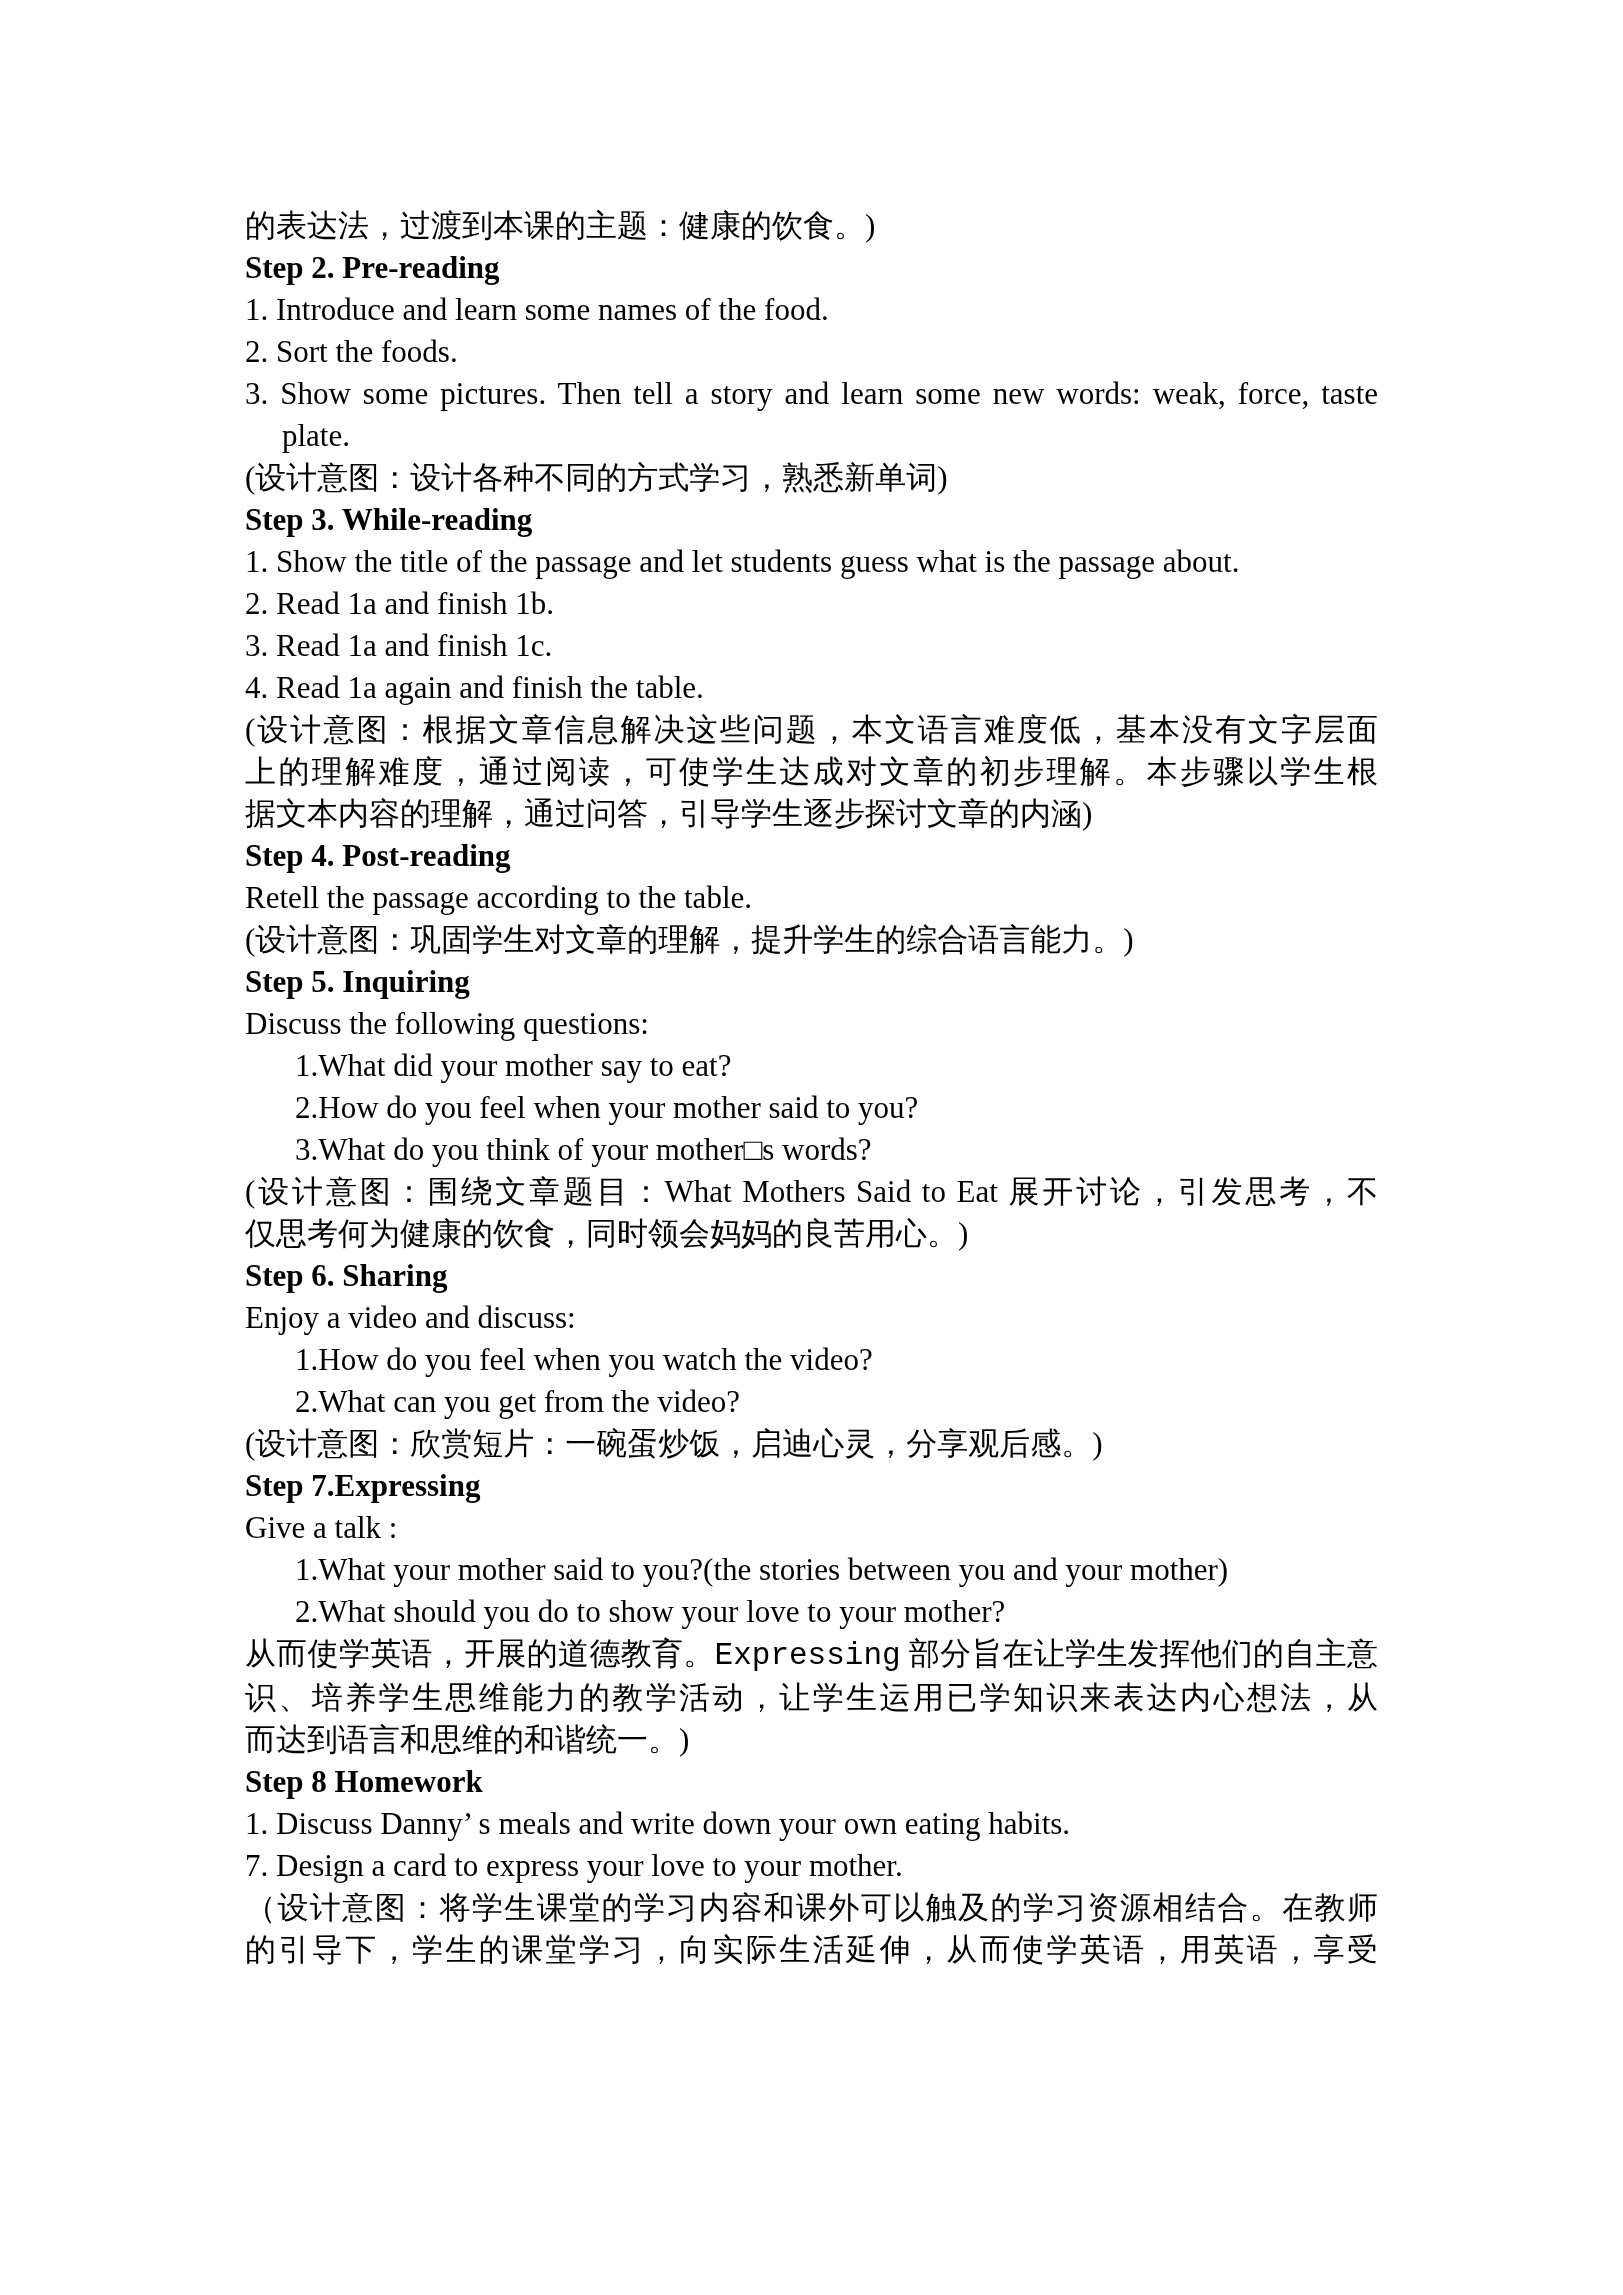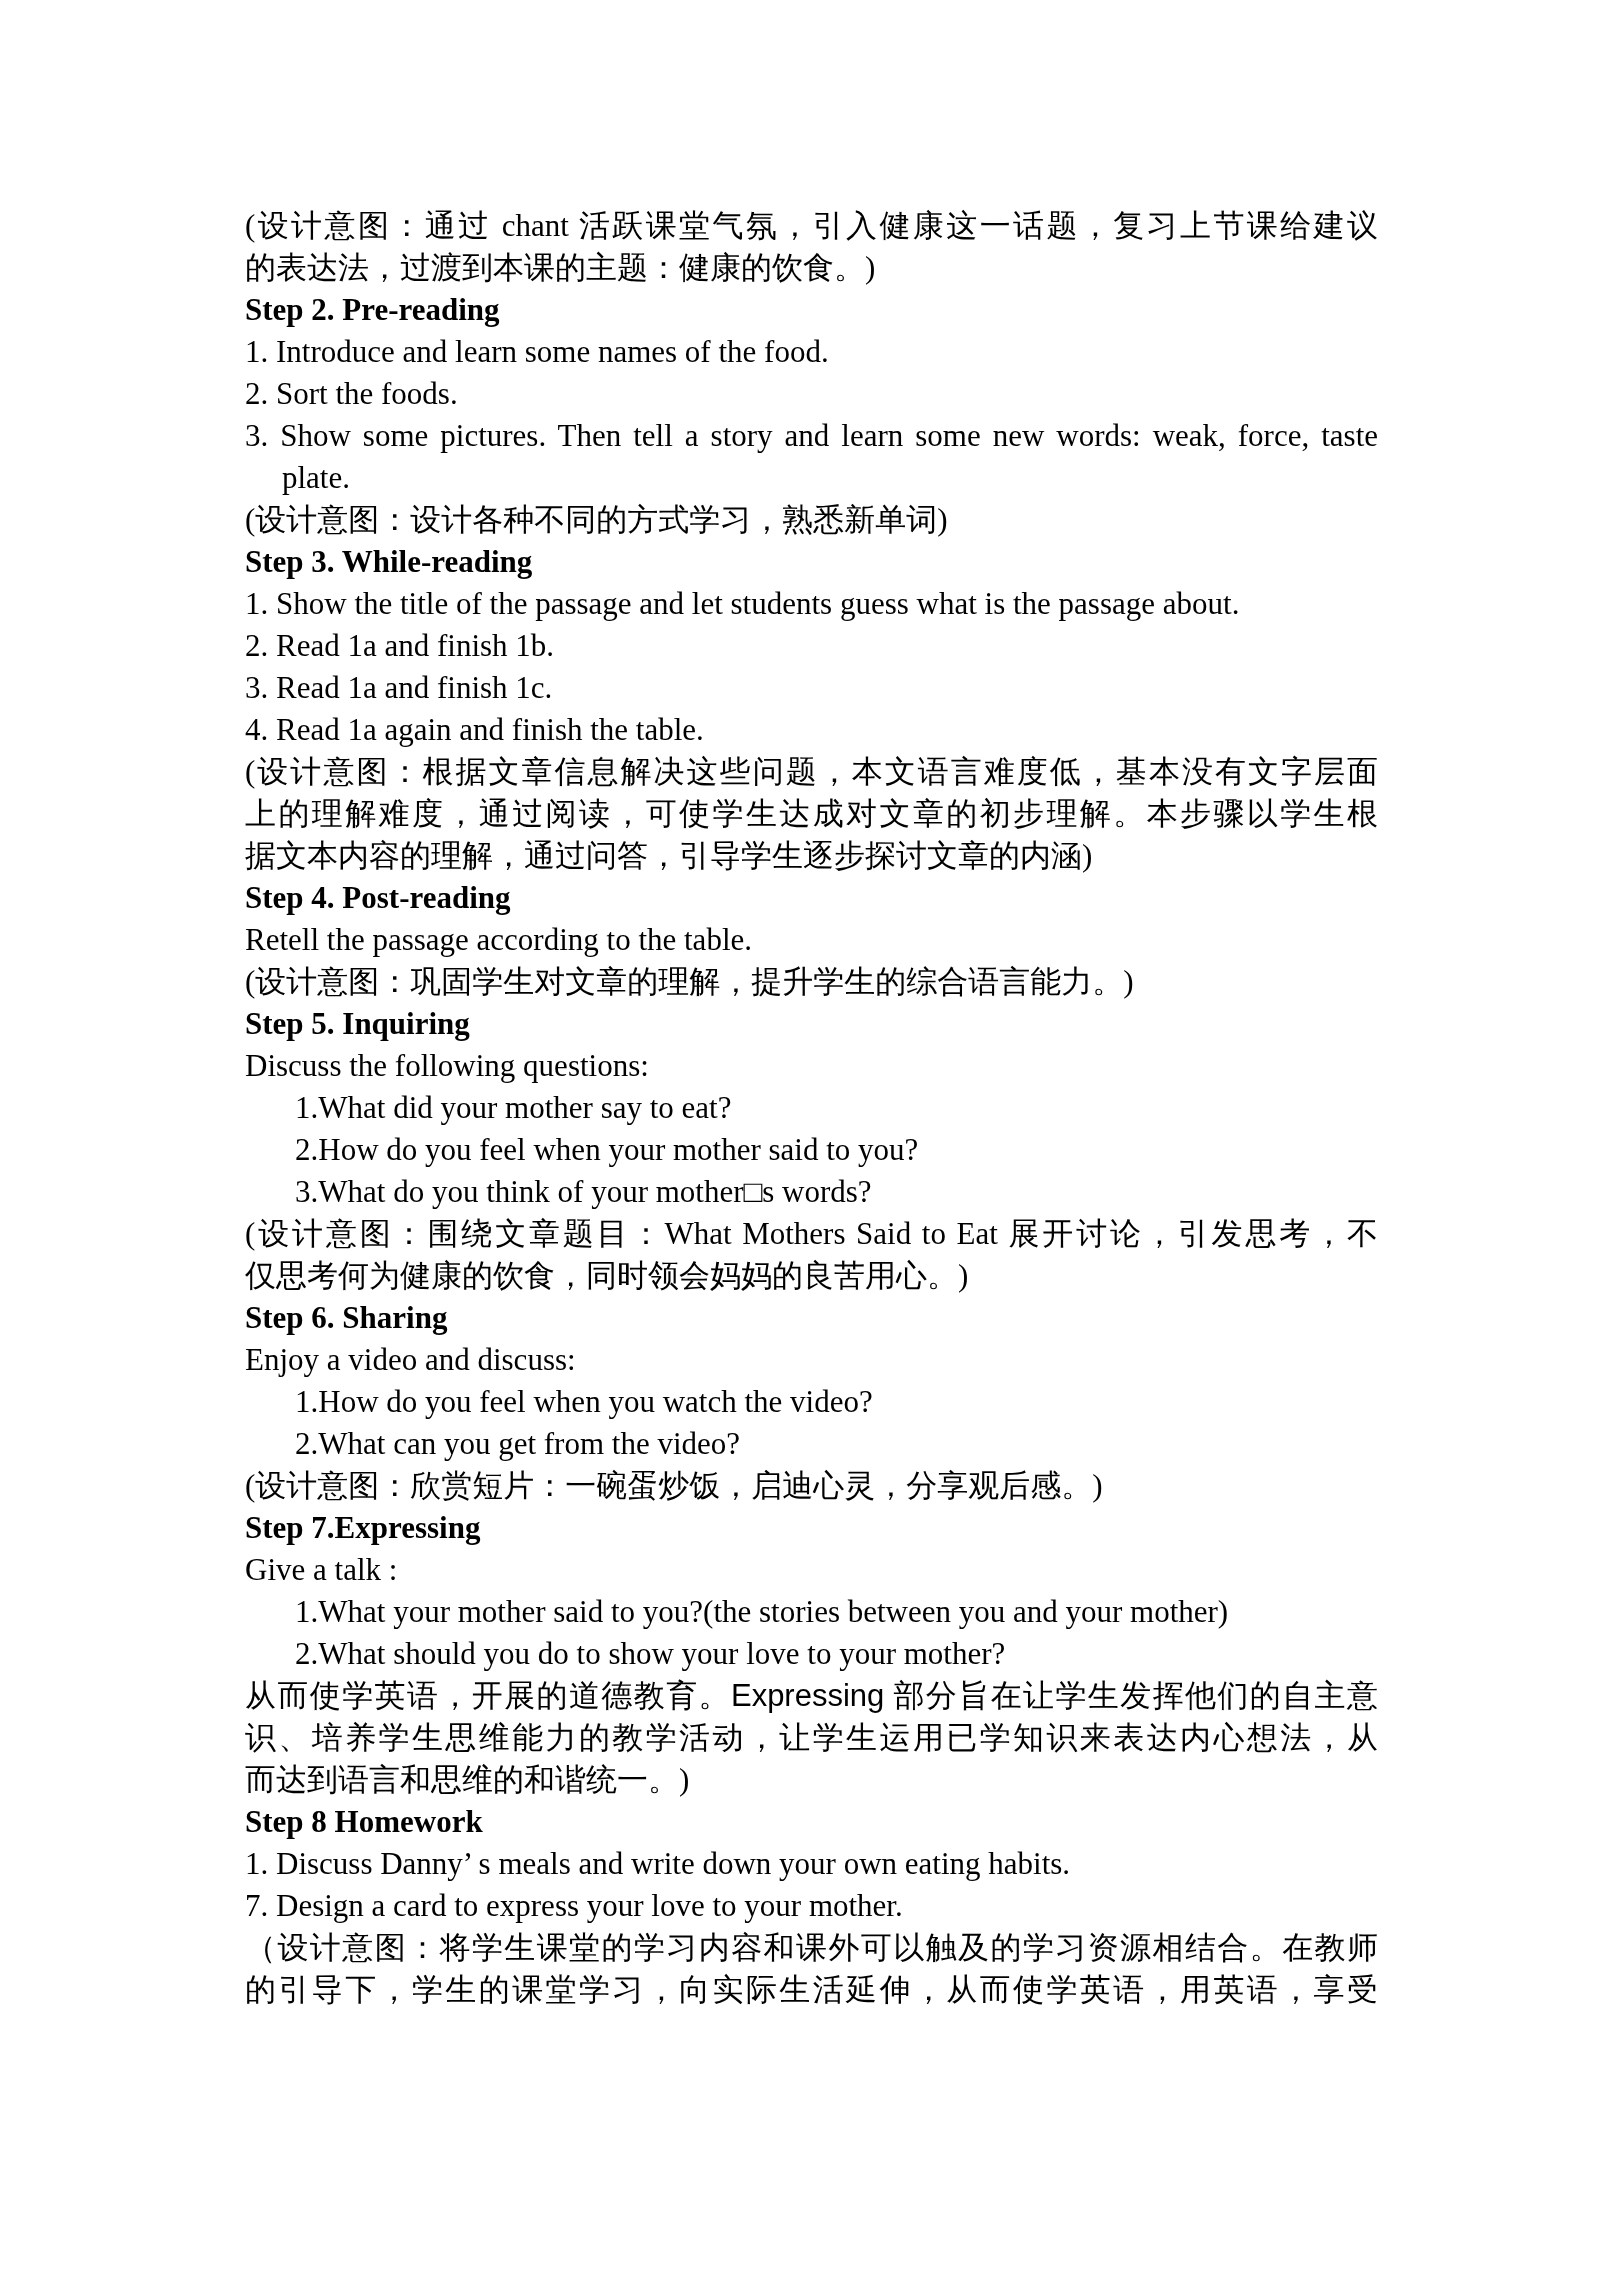--- a/index.html
+++ b/index.html
@@ -34,30 +34,29 @@
   .line.cont { padding-left: 37px; }
   
   .block.h .line {
     text-align: left;
     font-weight: bold;
   }
   
   .block.q .line { padding-left: 50px; }
   
   .mono {
-    font-family: Liberation Sans, sans-serif;
+    font-family: Liberation Mono, monospace;
   }
 </style>
 </head>
 <body>
 
 <div class="page">
   <div>
       <div class="block p">
-        <div class="line full"><span>(设计意图：通过 chant 活跃课堂气氛，引入健康这一话题，复习上节课给建议</span></div>
         <div class="line"><span>的表达法，过渡到本课的主题：健康的饮食。)</span></div>
       </div>
       <div class="block h">
         <div class="line"><span>Step 2. Pre-reading</span></div>
       </div>
       <div class="block li">
         <div class="line"><span>1. Introduce and learn some names of the food.</span></div>
       </div>
       <div class="block li">
         <div class="line"><span>2. Sort the foods.</span></div>

